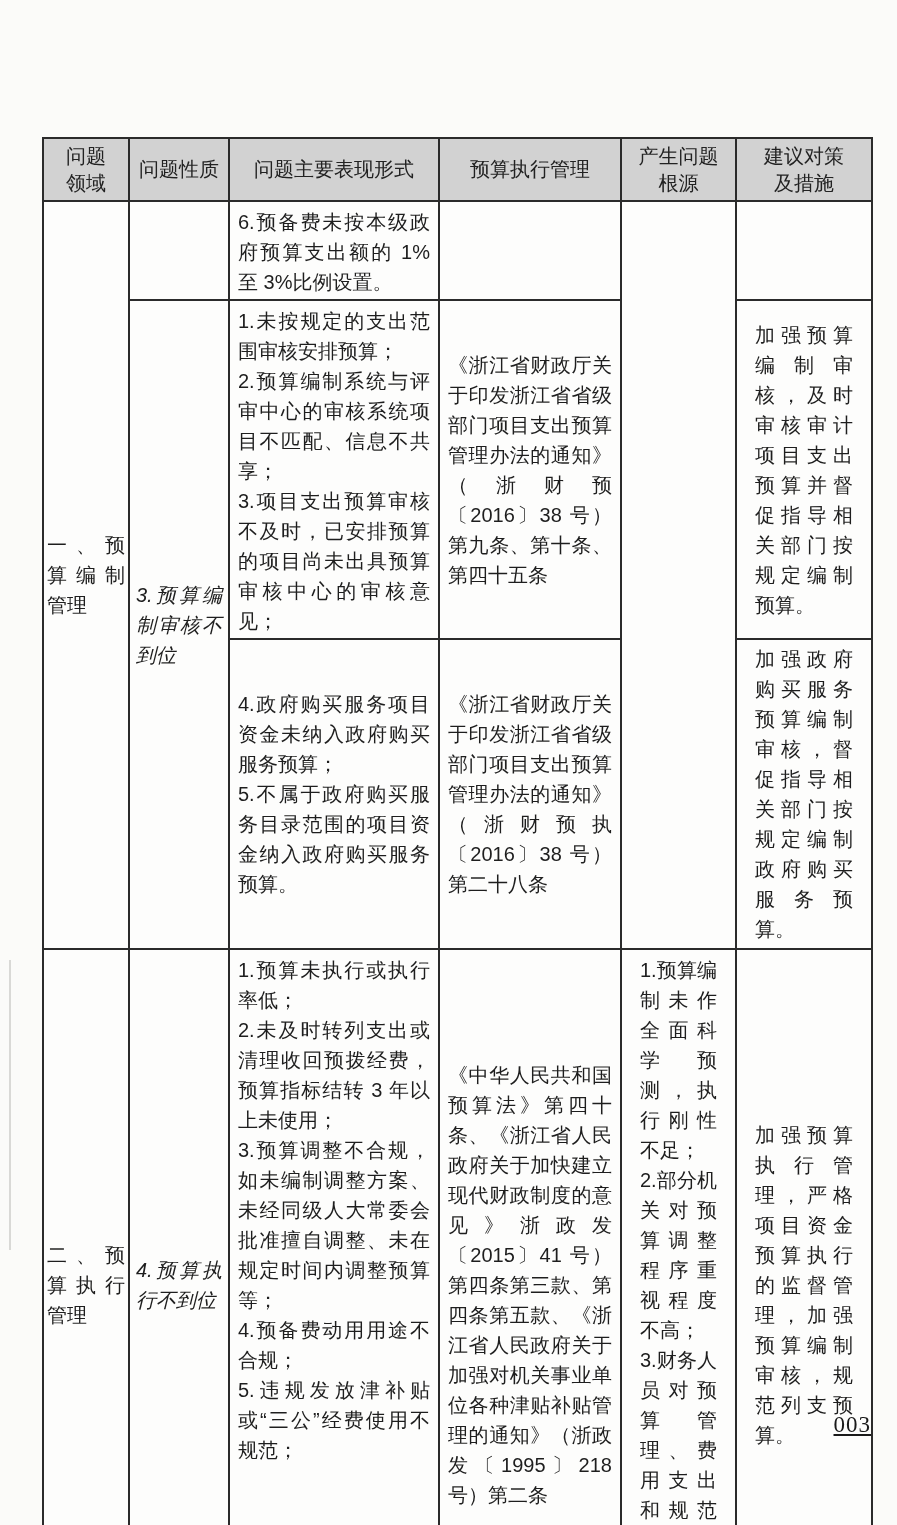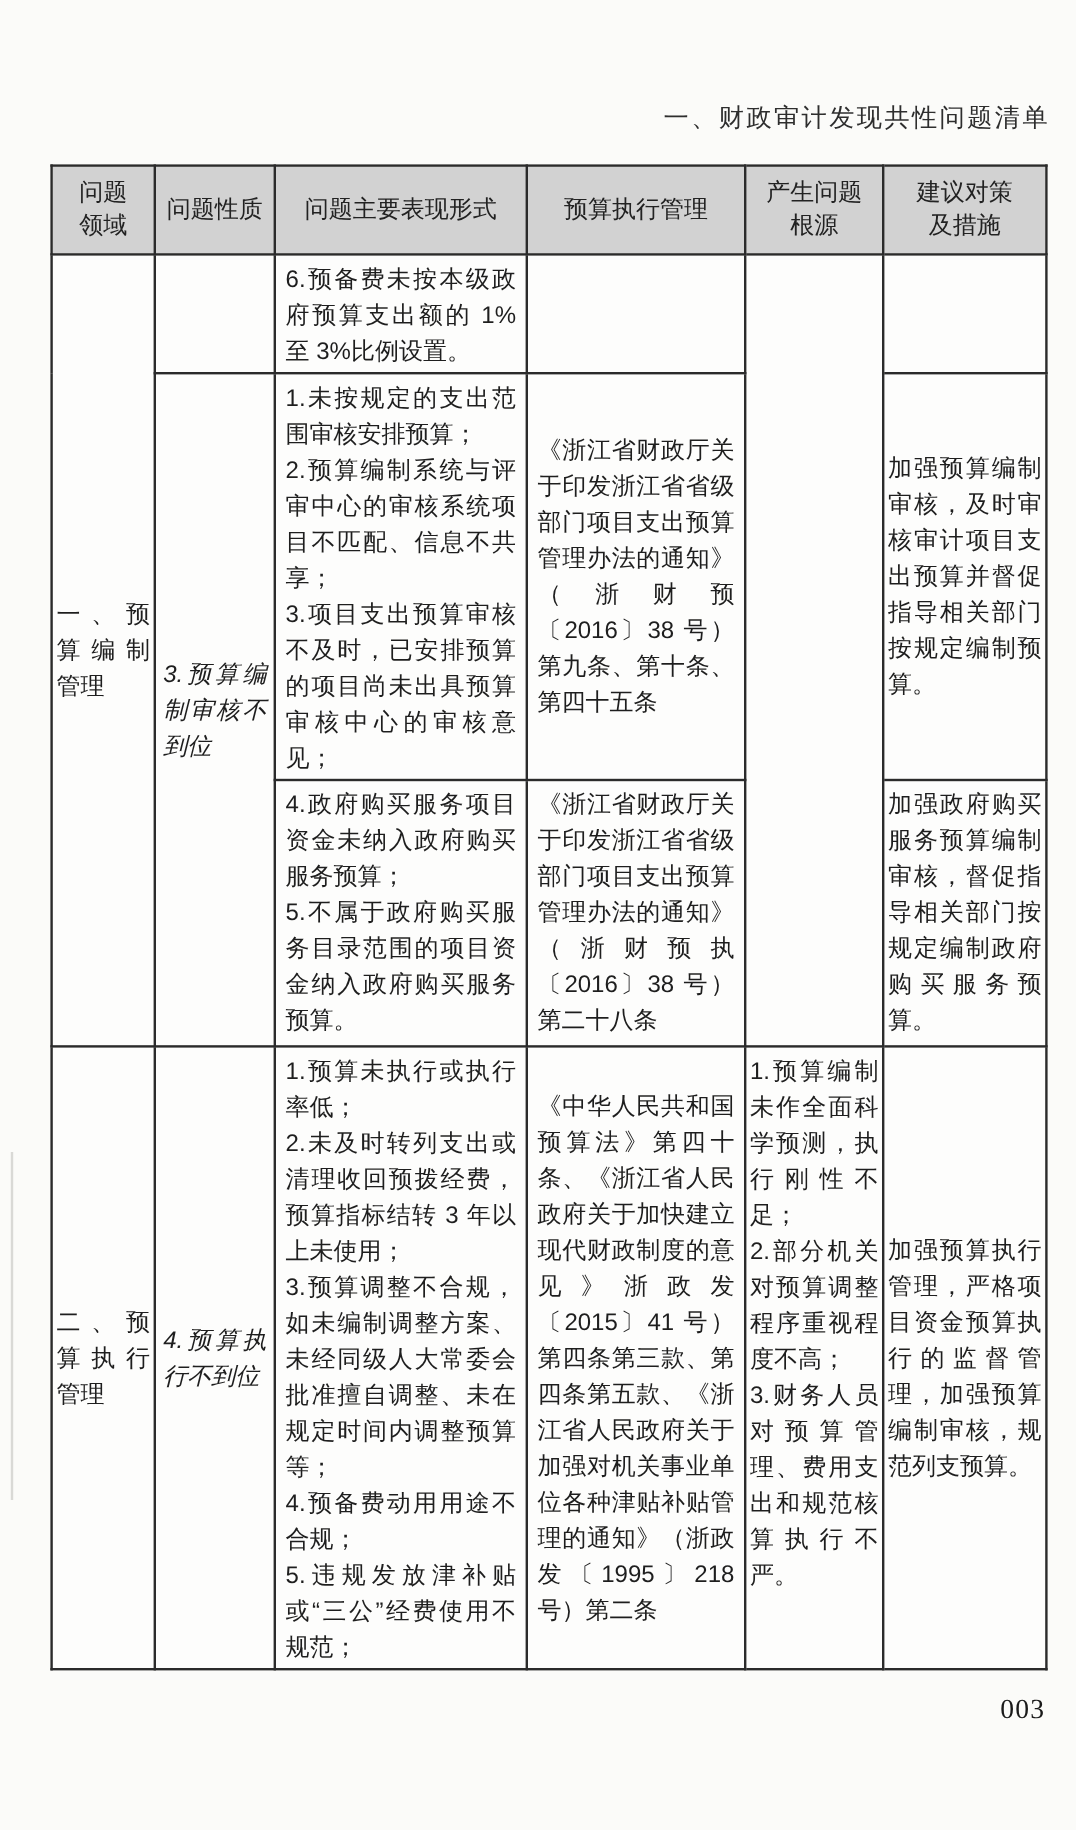--- a/index.html
+++ b/index.html
@@ -54,54 +54,54 @@
   }
   td {
     background: #fdfdfc;
     font-size: 20px;
     line-height: 30px;
     text-align: justify;
     text-justify: inter-character;
     padding: 2px 8px;
     vertical-align: middle;
   }
-  tr.hr  { height: 74px; }
+  tr.hr  { height: 63px; }
   tr.ra  { height: 96px; }
   tr.rb  { height: 337px; }
   tr.rc  { height: 222px; }
   tr.rd  { height: 517px; }
 
   td.area   { padding: 2px 3px; margin-left: 16px; }
   td.nature { padding: 2px 6px; font-style: italic; }
-  td.narrow { padding: 4px 3px; }
+  td.narrow { padding: 4px 18px; }
   td.vt { vertical-align: top; padding-top: 5px; margin-top: 48px; }
   td.vm { vertical-align: middle; }
 
   .page-number {
     position: absolute;
     top: 1412px; right: 26px;
     font-family: "Liberation Serif", serif;
     font-size: 23px;
     color: #1a1a1a;
     letter-spacing: 1px;
+    text-decoration: underline;
   }
 
   .scan-edge-line {
     position: absolute;
     left: 9px; top: 960px;
     width: 2px; height: 290px;
     background: #d9d9d6;
   }
 </style>
 </head>
 <body>
 
 <div class="page">
 
-  <div class="running-header">一、财政审计发现共性问题清单</div>
 
   <div class="scan-edge-line"></div>
 
   <table class="audit">
     <colgroup>
       <col class="c1">
         <col class="c2">
         <col class="c3">
       <col class="c4">
         <col class="c5">

